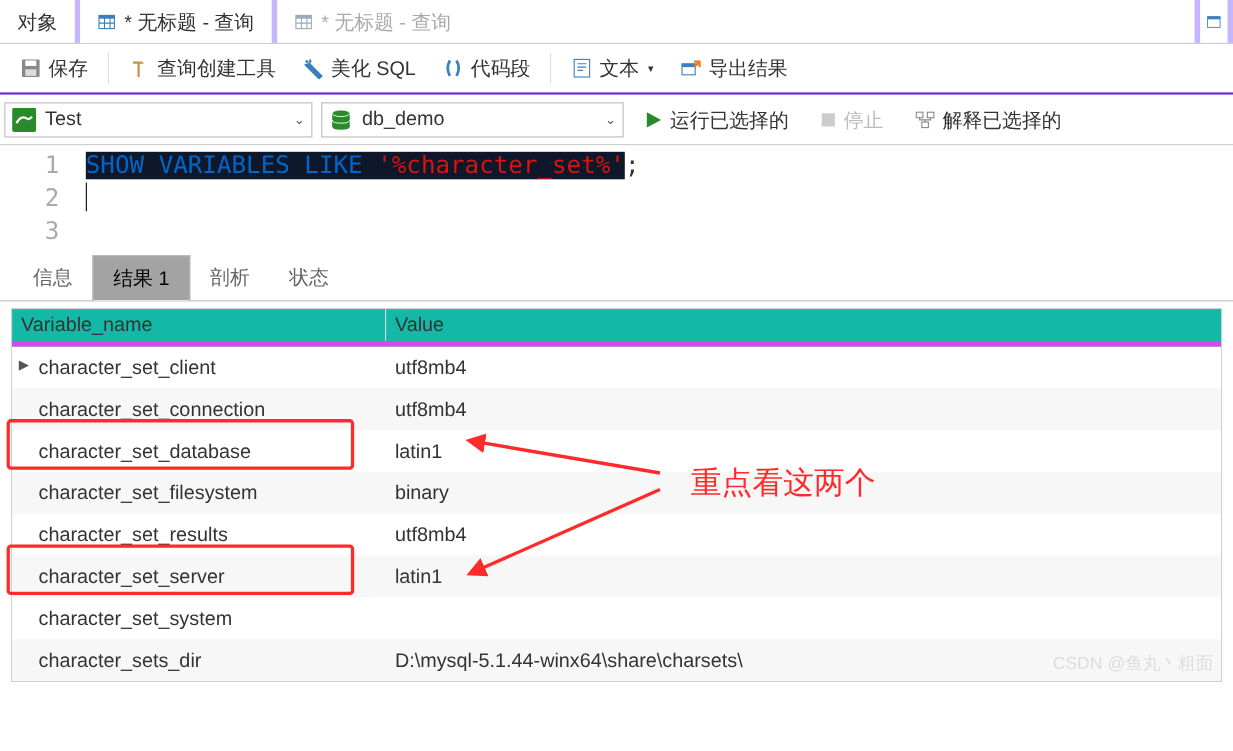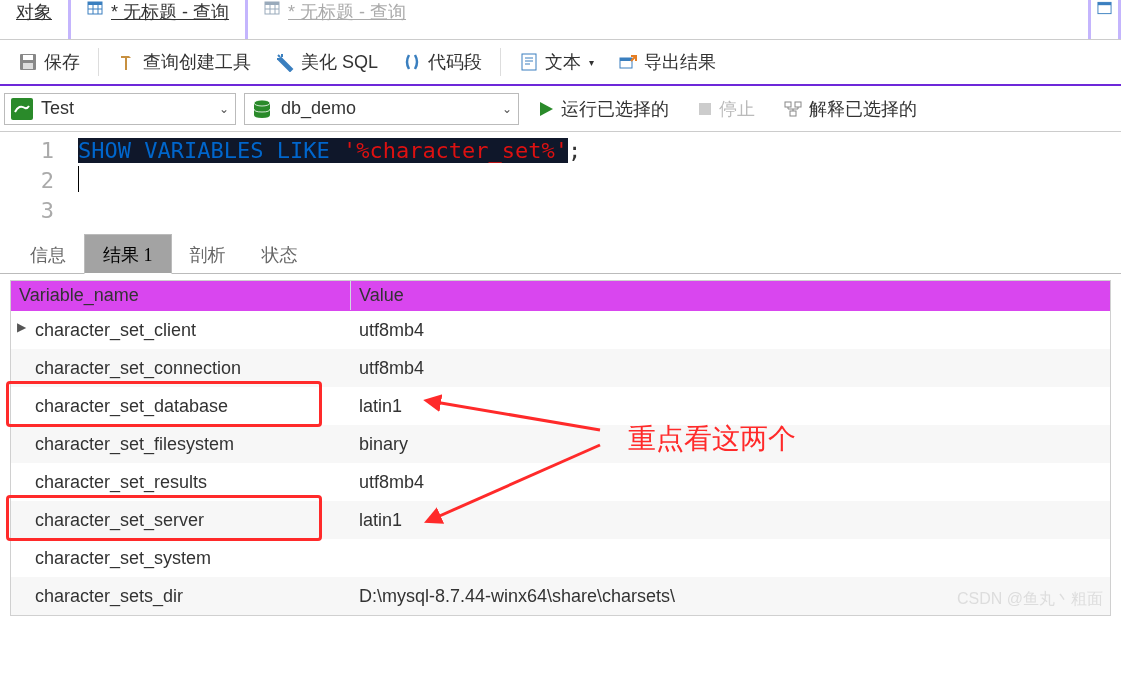--- a/index.html
+++ b/index.html
@@ -1,42 +1,42 @@
 <!DOCTYPE html>
 <html><head>
 <meta charset="utf-8">
 <style>
 * { box-sizing: border-box; margin: 0; padding: 0; }
 body { font-family: "Microsoft YaHei", "Segoe UI", sans-serif; font-size: 18px; color: #333; background: #fff; width: 1121px; }
 .tabs-row { display: flex; border-bottom: 1px solid #ccc; height: 40px; align-items: stretch; }
-.tab { display: flex; padding: 0 16px; border-right: 3px solid #c4b5fd; gap: 8px; cursor: pointer; text-decoration: underline; }
+.tab { display: flex; align-items: center; padding: 0 16px; border-right: 5px solid #c4b5fd; gap: 8px; cursor: pointer; }
 .tab.active { background: #fff; }
 .tab.inactive { color: #aaa; }
 .tab-icon { width: 16px; height: 16px; }
 .toolbar { display: flex; align-items: center; height: 46px; border-bottom: 2px solid #6d28d9; padding: 0 8px; gap: 4px; }
 .tb-btn { display: flex; align-items: center; gap: 6px; padding: 4px 10px; cursor: pointer; }
 .tb-sep { width: 1px; height: 28px; background: #ddd; margin: 0 4px; }
 .conn-row { display: flex; align-items: center; height: 46px; border-bottom: 1px solid #ccc; padding: 0 4px; gap: 8px; }
 .combo { display: flex; align-items: center; border: 1px solid #bbb; height: 32px; padding: 0 6px; gap: 8px; cursor: pointer; }
-.combo-test { width: 232px; }
+.combo-test { width: 280px; }
 .combo-db { width: 275px; }
 .chev { margin-left: auto; font-size: 12px; color: #555; }
 .run-btn { display: flex; align-items: center; gap: 6px; padding: 0 10px; cursor: pointer; }
 .disabled { color: #bbb; }
 .editor { display: flex; font-family: Consolas, monospace; font-size: 22px; position: relative; height: 100px; }
 .gutter { width: 70px; text-align: right; color: #aaa; padding: 4px 16px 0 0; line-height: 30px; }
 .code { padding: 4px 0 0 8px; line-height: 30px; }
 .kw { color: #0066cc; }
 .str { color: #d11; }
 .sel { background: #0f172a; }
-.result-tabs { display: flex; align-items: flex-end; height: 42px; border-bottom: 1px solid #bbb; padding-left: 12px; font-family: Liberation Serif, serif; }
+.result-tabs { display: flex; height: 42px; border-bottom: 1px solid #bbb; padding-left: 12px; }
 .rtab { padding: 8px 18px 6px; cursor: pointer; position: relative; color: #666; }
 .rtab.active { color: #000; background: #a3a3a3; border: 1px solid #bbb; border-bottom: 1px solid #fff; margin-bottom: -1px; }
 .grid { margin: 6px 10px 0 10px; border: 1px solid #d0d0d0; }
-.ghead { display: flex; background: #d946ef; border-bottom: 1px solid #d946ef; }
+.ghead { display: flex; background: #14b8a6; border-bottom: 5px solid #d946ef; }
 .gcol1 { width: 340px; padding: 4px 8px; border-right: 1px solid #cfd8e0; }
 .gcol2 { flex: 1; padding: 4px 8px; }
 .grow { display: flex; height: 38px; align-items: center; }
 .grow:nth-child(even) { background: #f7f7f7; }
 .grow .c1 { width: 340px; padding: 0 8px 0 24px; position: relative; }
 .grow .c2 { flex: 1; padding: 0 8px; }
 .rowptr { position: absolute; left: 6px; color: #555; font-size: 12px; }
 .hilite { position: absolute; border: 3px solid #ff2a2a; border-radius: 4px; pointer-events: none; }
 .annot { position: absolute; color: #ff2a2a; font-size: 28px; font-weight: 500; }
 .watermark { position: absolute; right: 18px; bottom: 6px; color: #ddd; font-size: 16px; }
@@ -216,21 +216,21 @@
         </div>
         <div class="grow">
           <div class="c1">character_set_server</div>
           <div class="c2">latin1</div>
         </div>
         <div class="grow">
           <div class="c1">character_set_system</div>
         </div>
         <div class="grow">
           <div class="c1">character_sets_dir</div>
-          <div class="c2">D:\mysql-8.7.44-winx64\share\charsets\</div>
+          <div class="c2">D:\mysql-5.1.44-winx64\share\charsets\</div>
         </div>
       </div>
   </div>
 
   <div class="hilite" style="left:6px;top:101px;width:316px;height:46px"></div>
   <div class="hilite" style="left:6px;top:215px;width:316px;height:46px"></div>
   <svg style="position:absolute;left:420px;top:110px;pointer-events:none" width="200" height="150">
     <defs>
         <marker id="ah" markerWidth="10" markerHeight="10" refX="2" refY="3" orient="auto">
           <path d="M0 0 L6 3 L0 6 Z" fill="#ff2a2a"></path>

